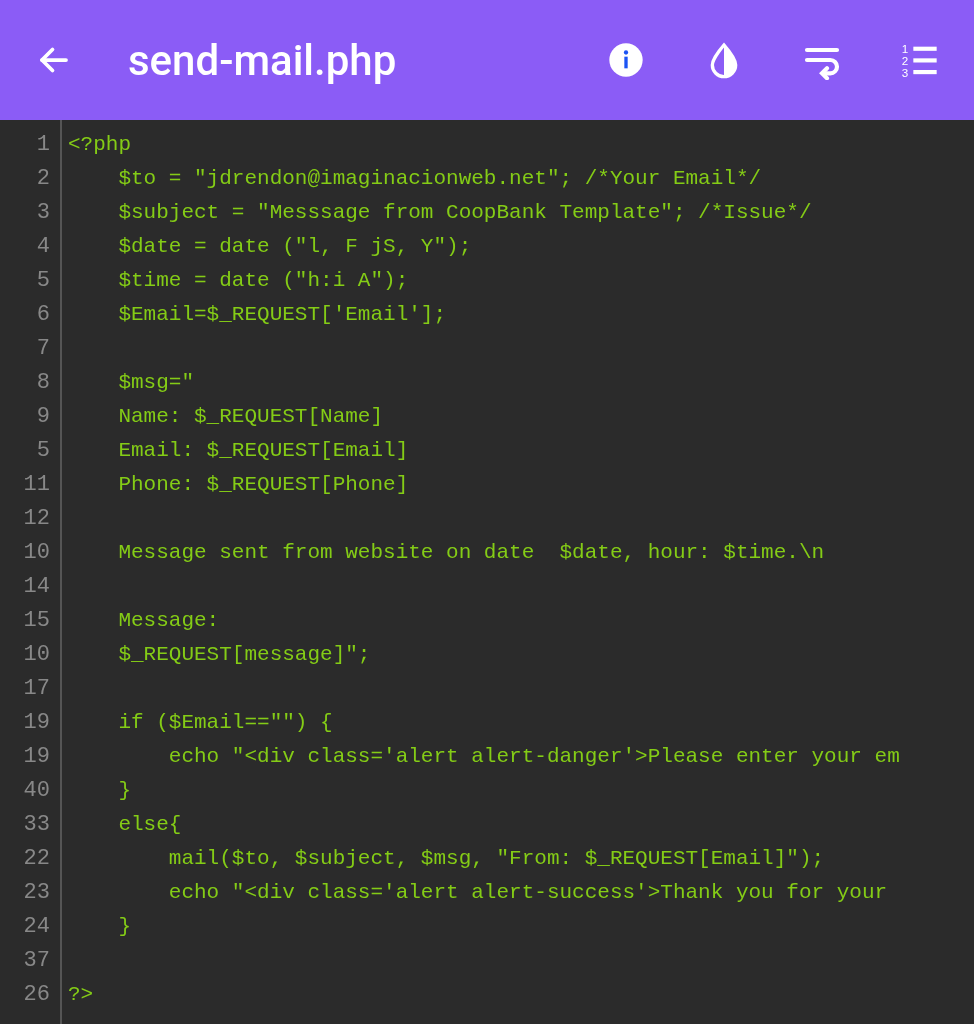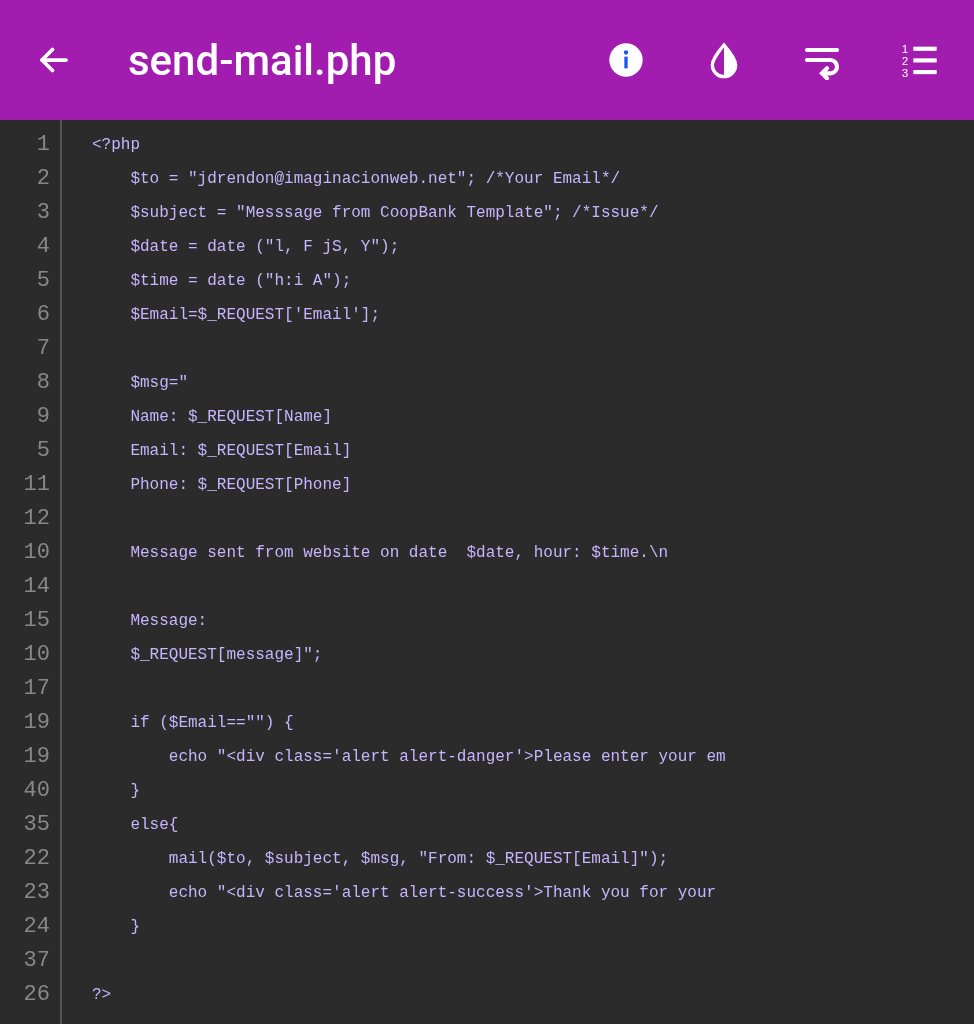--- a/index.html
+++ b/index.html
@@ -8,21 +8,21 @@
       box-sizing: border-box;
     }
     body {
       font-family: -apple-system, BlinkMacSystemFont, 'Segoe UI', Roboto, sans-serif;
       background: #2b2b2b;
       width: 974px;
       height: 1024px;
       overflow: hidden;
     }
     .header {
-      background: #a21caf;
+      background: #8b5cf6;
       height: 120px;
       display: flex;
       align-items: center;
       padding: 0 30px;
     }
     .back-btn {
       width: 48px;
       height: 48px;
       display: flex;
       align-items: center;
@@ -64,25 +64,25 @@
       font-size: 22px;
       line-height: 34px;
       border-right: 2px solid #555;
       user-select: none;
     }
     .gutter div {
       height: 34px;
     }
     .code {
       flex: 1;
-      padding: 8px 0 0 30px;
+      padding: 8px 0 0 6px;
       font-family: 'Consolas', 'Monaco', 'Courier New', monospace;
-      font-size: 16px;
+      font-size: 21px;
       line-height: 34px;
-      color: #c4b5fd;
+      color: #84cc16;
       white-space: pre;
       overflow: hidden;
     }
     .code-line {
       height: 34px;
       white-space: pre;
     }
   </style>
 </head>
 <body>
@@ -144,21 +144,21 @@
       <div>11</div>
       <div>12</div>
       <div>10</div>
       <div>14</div>
       <div>15</div>
       <div>10</div>
       <div>17</div>
       <div>19</div>
       <div>19</div>
       <div>40</div>
-      <div>35</div>
+      <div>33</div>
       <div>22</div>
       <div>23</div>
       <div>24</div>
       <div>37</div>
       <div>26</div>
     </div>
   <div class="code" id="code"><div class="code-line">&lt;?php</div><div class="code-line">    $to = "jdrendon@imaginacionweb.net"; /*Your Email*/</div><div class="code-line">    $subject = "Messsage from CoopBank Template"; /*Issue*/</div><div class="code-line">    $date = date ("l, F jS, Y");</div><div class="code-line">    $time = date ("h:i A");</div><div class="code-line">    $Email=$_REQUEST['Email'];</div><div class="code-line"></div><div class="code-line">    $msg="</div><div class="code-line">    Name: $_REQUEST[Name]</div><div class="code-line">    Email: $_REQUEST[Email]</div><div class="code-line">    Phone: $_REQUEST[Phone]</div><div class="code-line"></div><div class="code-line">    Message sent from website on date  $date, hour: $time.\n</div><div class="code-line"></div><div class="code-line">    Message:</div><div class="code-line">    $_REQUEST[message]";</div><div class="code-line"></div><div class="code-line">    if ($Email=="") {</div><div class="code-line">        echo "&lt;div class='alert alert-danger'&gt;Please enter your em</div><div class="code-line">    }</div><div class="code-line">    else{</div><div class="code-line">        mail($to, $subject, $msg, "From: $_REQUEST[Email]");</div><div class="code-line">        echo "&lt;div class='alert alert-success'&gt;Thank you for your </div><div class="code-line">    }</div><div class="code-line"></div><div class="code-line">?&gt;</div></div>
 </div>
 
 </body></html>

